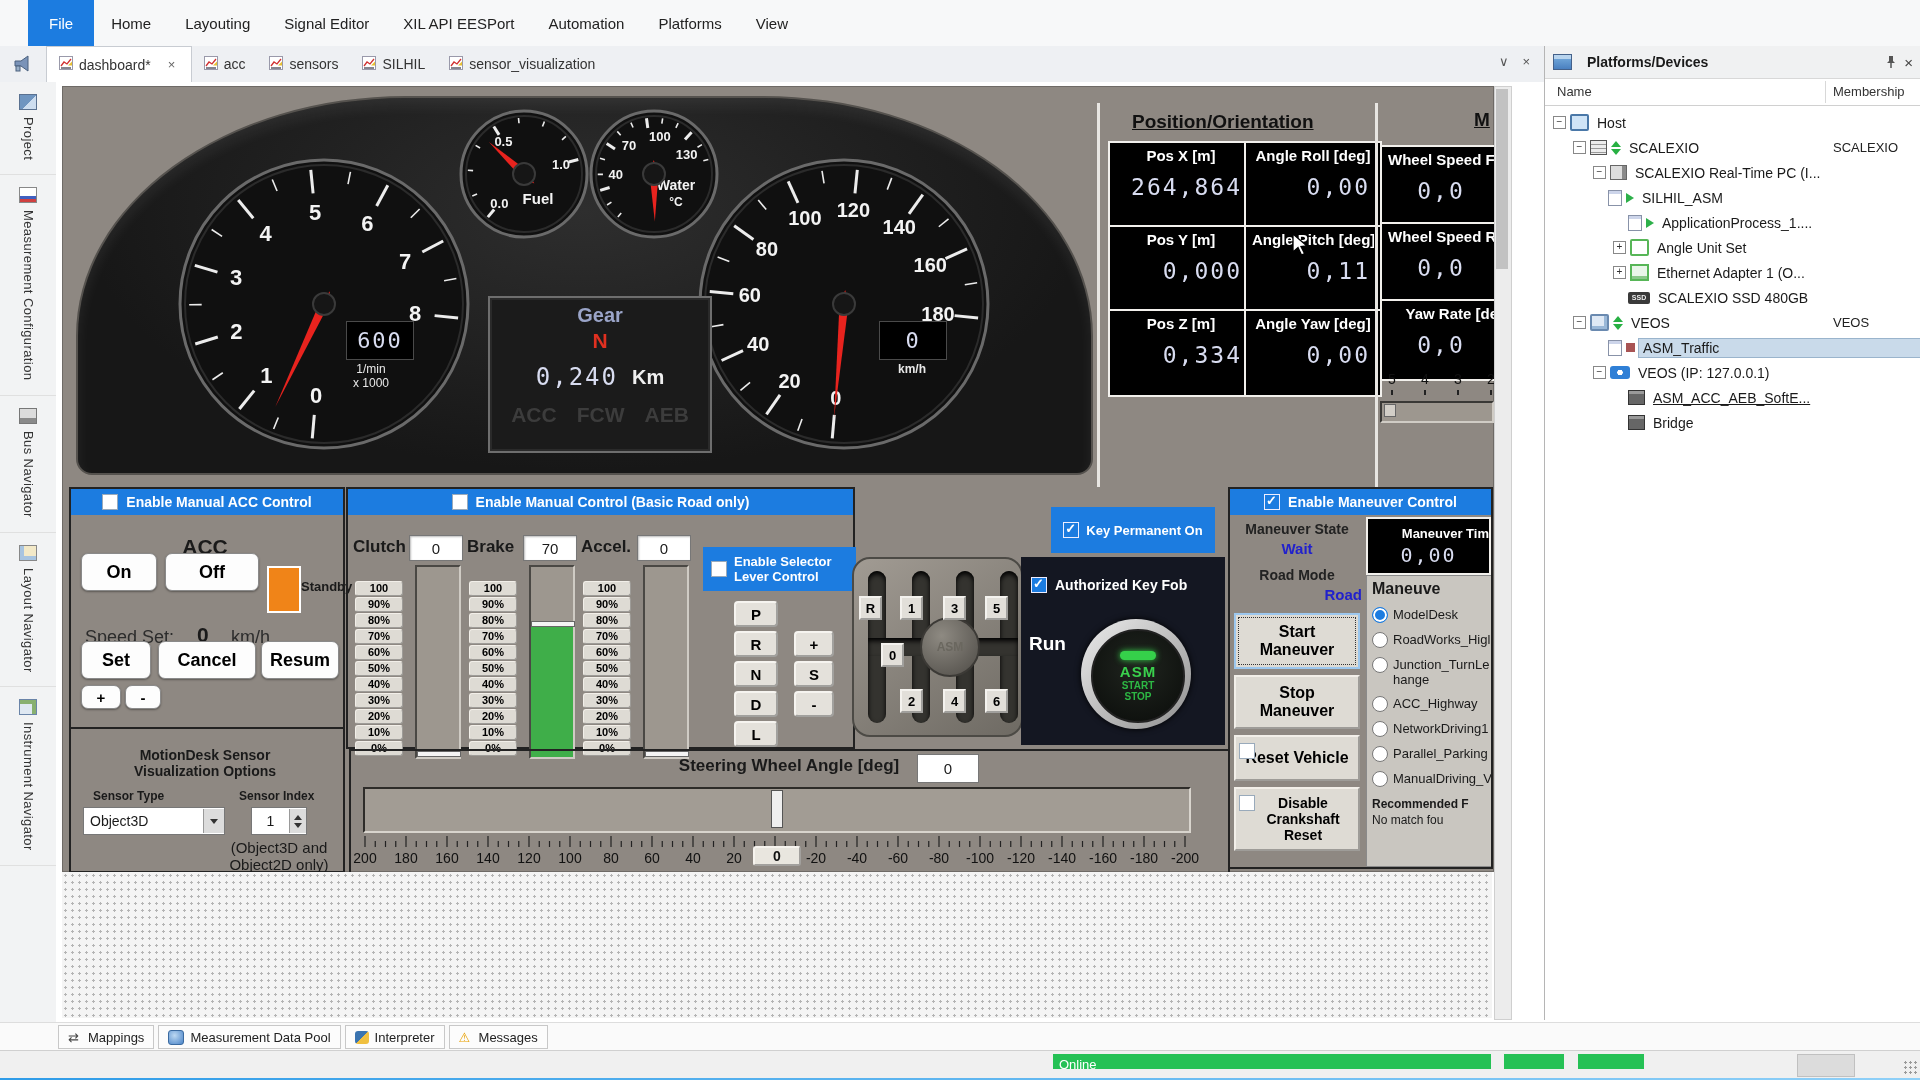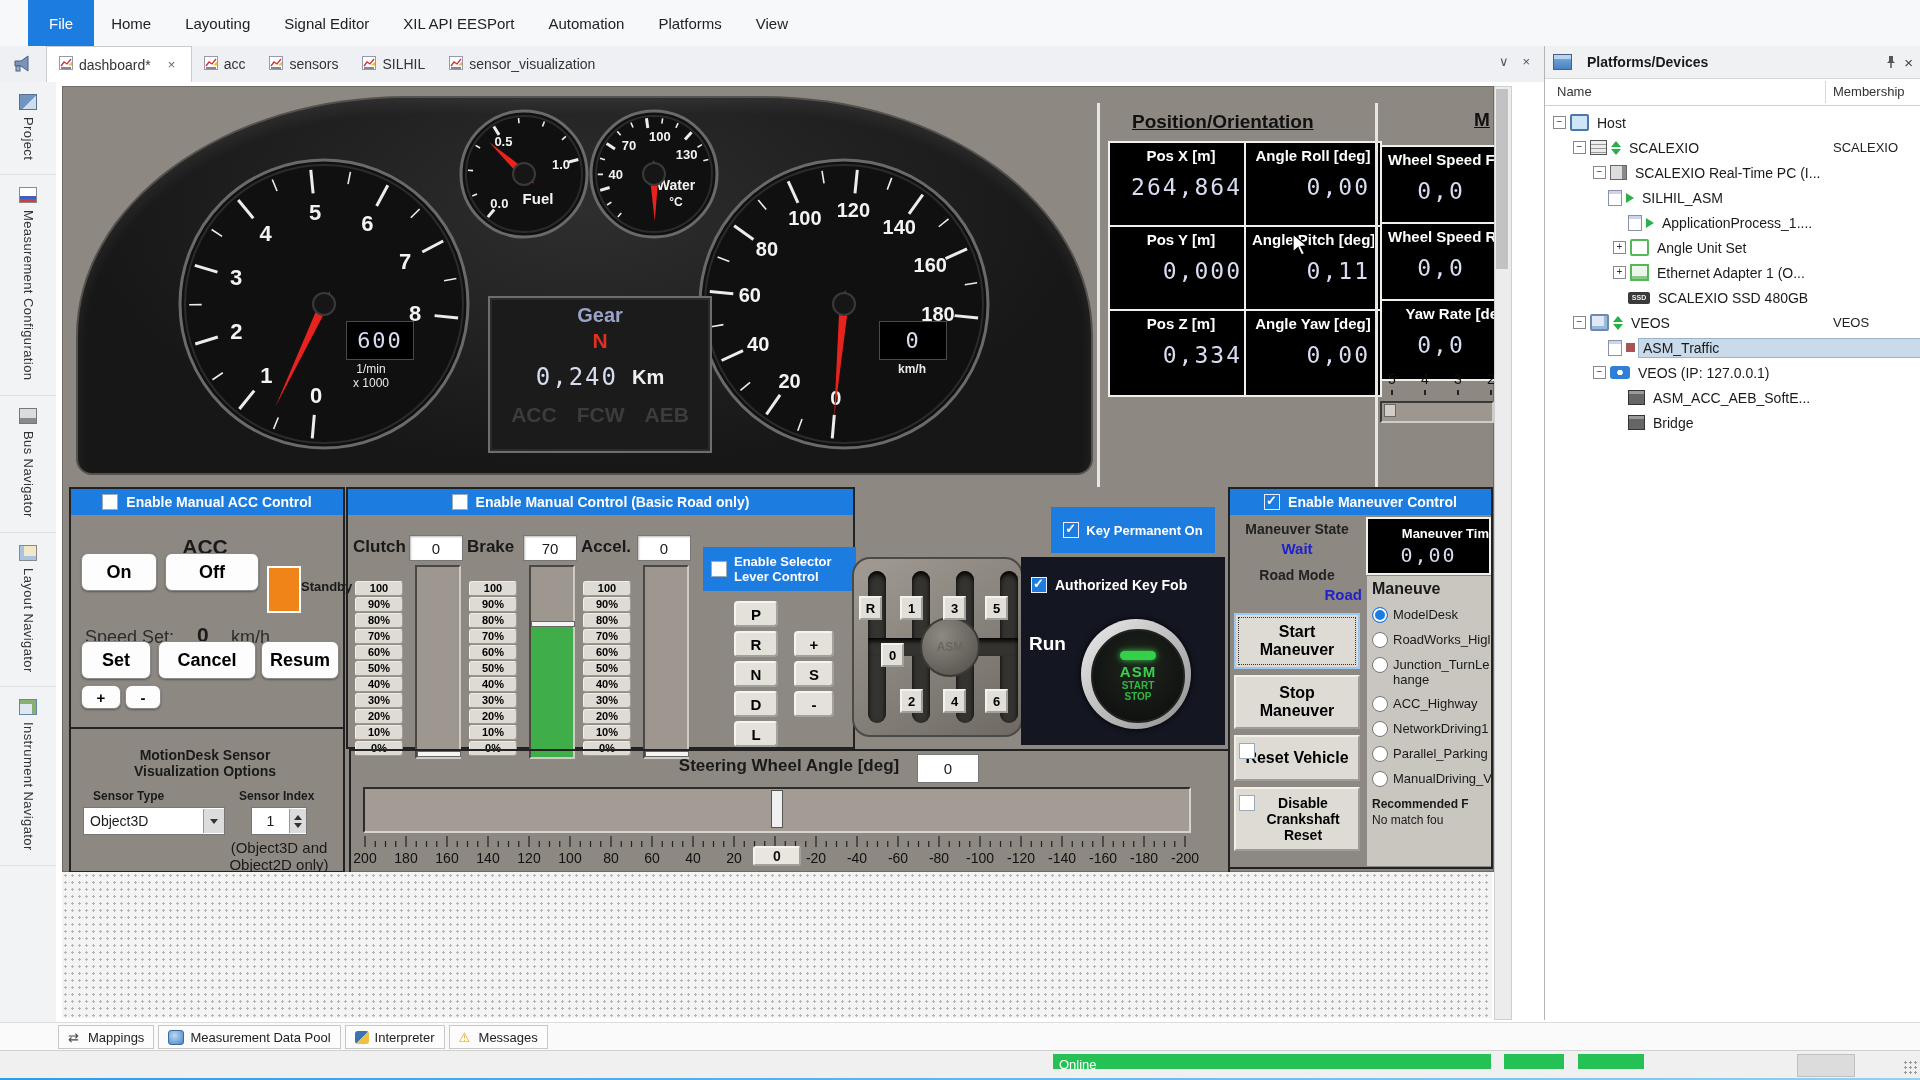--- a/index.html
+++ b/index.html
@@ -921,21 +921,21 @@
           <span class="spacer"></span>
           <span class="ic ic-doc"></span>
           <span class="stopsq"></span>
           <span class="lbl">ASM_Traffic</span>
         </div>
         <div class="trow" style="padding-left: 48px;">
           <span class="exp minus"></span>
           <span class="ic ic-veosip"></span>
           <span class="lbl">VEOS (IP: 127.0.0.1)</span>
         </div>
-        <div class="trow" style="padding-left: 68px;">
+        <div class="trow" style="padding-left: 68px; text-decoration: underline;">
           <span class="spacer"></span>
           <span class="ic ic-pc"></span>
           <span class="lbl">ASM_ACC_AEB_SoftE...</span>
         </div>
         <div class="trow" style="padding-left: 68px;">
           <span class="spacer"></span>
           <span class="ic ic-pc"></span>
           <span class="lbl">Bridge</span>
         </div>
       </div>

